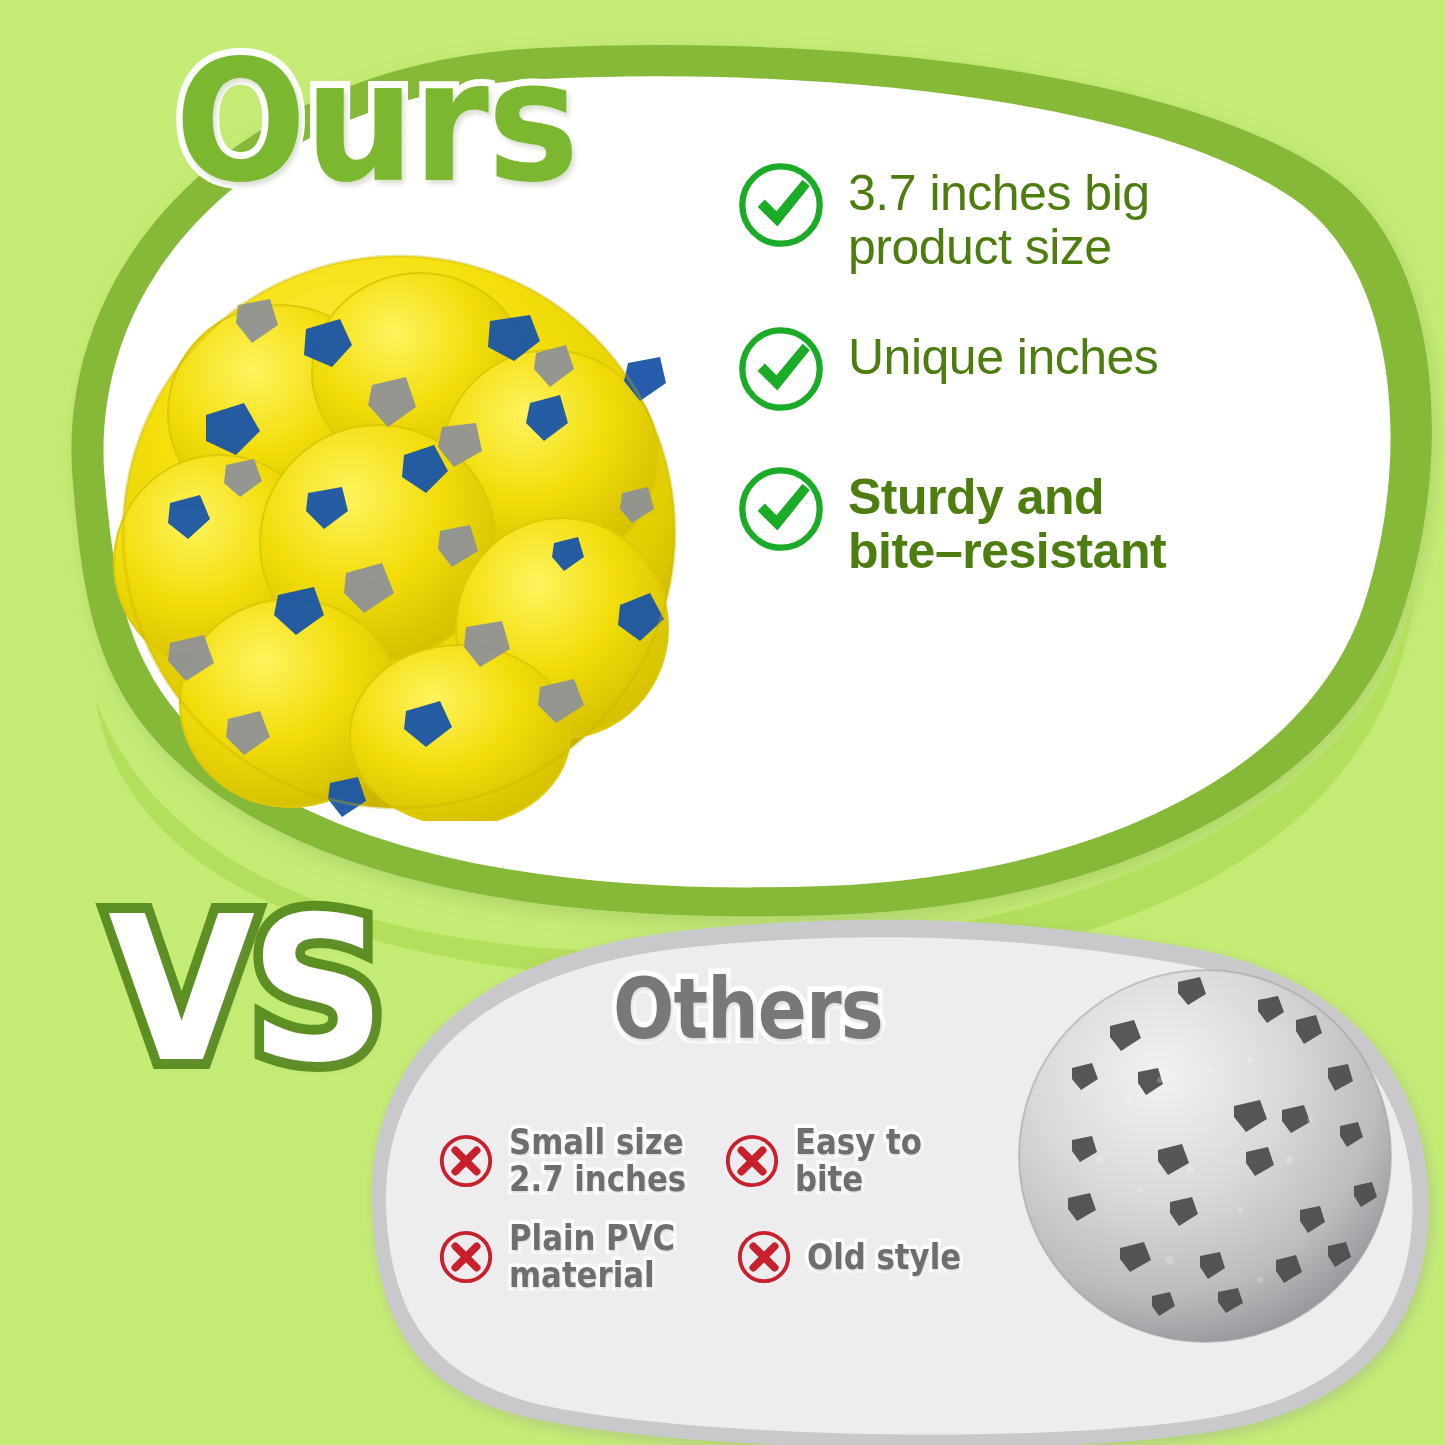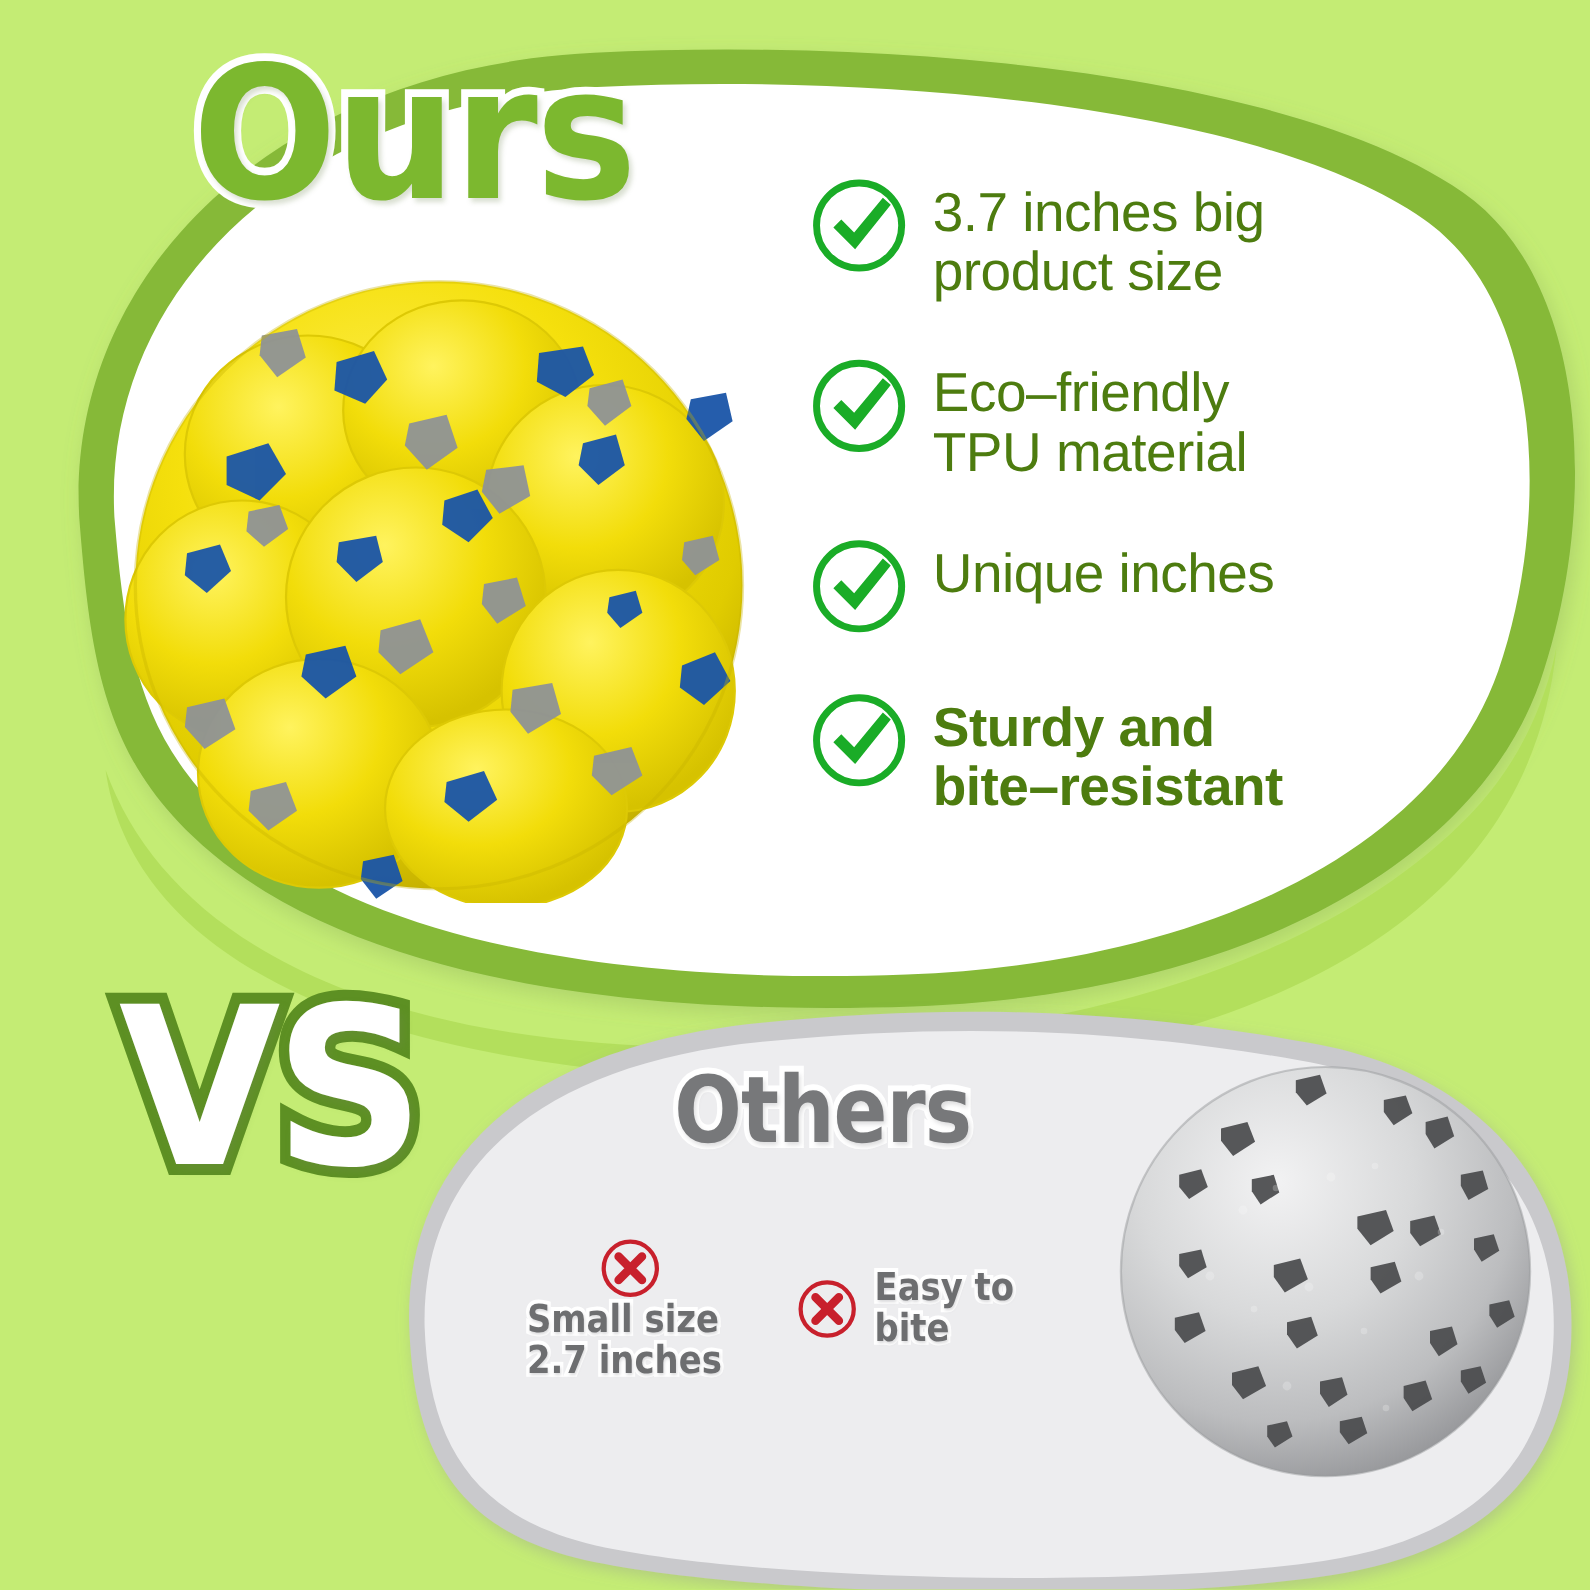--- a/index.html
+++ b/index.html
@@ -75,21 +75,21 @@
     color:#4d7c0f;
     letter-spacing:-0.5px;
     padding-top:6px;
     white-space:pre-line;
   }
 
   
   .cons{position:absolute;left:437px;top:1124px;width:580px;z-index:38;}
   .cons-row{display:flex;margin-bottom:22px;}
   .con{display:flex;align-items:center;}
-  .con.c1{width:298px;flex-direction:column;}
+  .con.c1{width:298px;}
   .cross-icon{flex:0 0 auto;width:58px;height:58px;margin-right:14px;}
   .con-text{
     font-family:"DejaVu Sans","Liberation Sans",sans-serif;
     font-weight:bold;
     font-size:35px;
     line-height:1.06;
     color:#6d6e70;
     transform:scaleX(0.88);
     transform-origin:left center;
     -webkit-text-stroke:7px #ffffff;
@@ -282,28 +282,20 @@
 
     <div class="feature">
       <svg class="check-icon" viewBox="0 0 100 100">
         <circle cx="50" cy="50" r="43" fill="none" stroke="#1aac27" stroke-width="7"></circle>
         <path d="M24,52 L32,44 L45,57 L74,22 L82,29 L46,74 Z" fill="#1aac27"></path>
       </svg>
       <div class="feature-text">3.7 inches big
 product size</div>
     </div>
 
-    <div class="feature">
-      <svg class="check-icon" viewBox="0 0 100 100">
-        <circle cx="50" cy="50" r="43" fill="none" stroke="#1aac27" stroke-width="7"></circle>
-        <path d="M24,52 L32,44 L45,57 L74,22 L82,29 L46,74 Z" fill="#1aac27"></path>
-      </svg>
-      <div class="feature-text">Eco–friendly
-TPU material</div>
-    </div>
 
     <div class="feature">
       <svg class="check-icon" viewBox="0 0 100 100">
         <circle cx="50" cy="50" r="43" fill="none" stroke="#1aac27" stroke-width="7"></circle>
         <path d="M24,52 L32,44 L45,57 L74,22 L82,29 L46,74 Z" fill="#1aac27"></path>
       </svg>
       <div class="feature-text">Unique inches</div>
     </div>
 
     <div class="feature">
@@ -330,16 +322,33 @@
       </div>
       <div class="con">
         <svg class="cross-icon" viewBox="0 0 60 60">
           <circle cx="30" cy="30" r="25" fill="none" stroke="#c8202c" stroke-width="4"></circle>
           <path d="M19,19 L41,41 M41,19 L19,41" stroke="#c8202c" stroke-width="8" stroke-linecap="round"></path>
         </svg>
         <div class="con-text">Easy to bite</div>
       </div>
     </div>
 
+    <div class="cons-row">
+      <div class="con c1">
+        <svg class="cross-icon" viewBox="0 0 60 60">
+          <circle cx="30" cy="30" r="25" fill="none" stroke="#c8202c" stroke-width="4"></circle>
+          <path d="M19,19 L41,41 M41,19 L19,41" stroke="#c8202c" stroke-width="8" stroke-linecap="round"></path>
+        </svg>
+        <div class="con-text">Plain PVC
+material</div>
+      </div>
+      <div class="con">
+        <svg class="cross-icon" viewBox="0 0 60 60">
+          <circle cx="30" cy="30" r="25" fill="none" stroke="#c8202c" stroke-width="4"></circle>
+          <path d="M19,19 L41,41 M41,19 L19,41" stroke="#c8202c" stroke-width="8" stroke-linecap="round"></path>
+        </svg>
+        <div class="con-text">Old style</div>
+      </div>
+    </div>
 
   </div>
 
 </div>
 
 </body></html>

